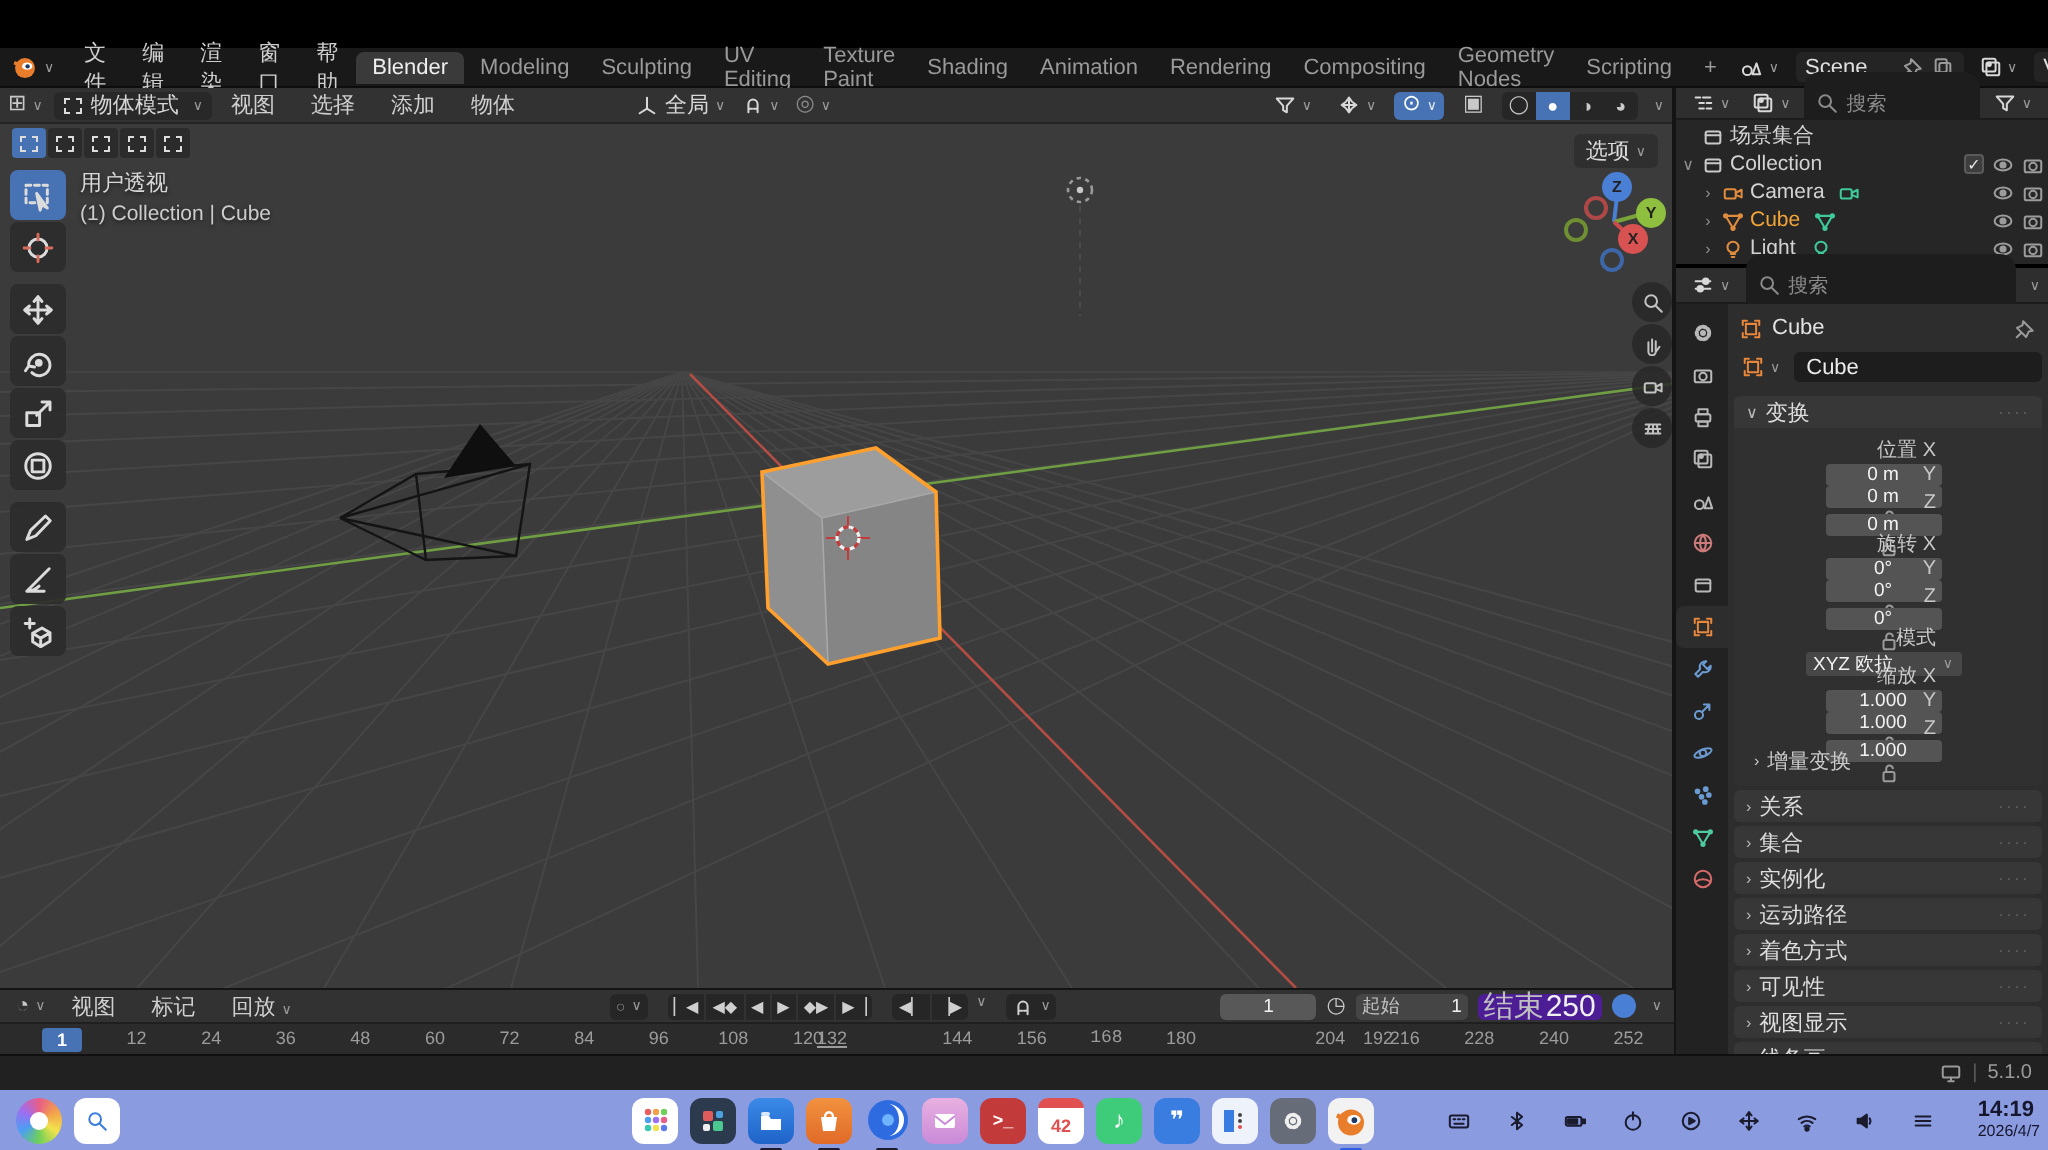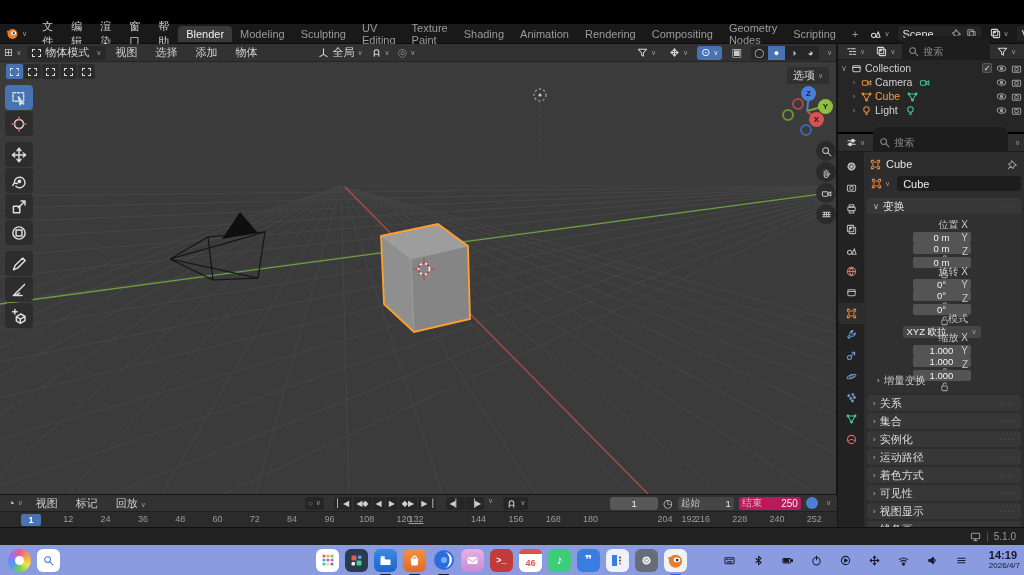--- a/index.html
+++ b/index.html
@@ -332,20 +332,24 @@
         <path d="M381 174 L411 197 L468 184 M411 197 L414 270" stroke="#a8a8a8" stroke-width="0.8" fill="none"></path>
         <polygon points="381,174 438,162 468,184 470,257 414,270 384,242" fill="none" stroke="#ffa02e" stroke-width="1.8"></polygon>
       </g>
       <g>
         <path d="M424 196 v5 M424 218 v-5 M413 207 h5 M435 207 h-5" stroke="#c43b3b" stroke-width="1"></path>
         <circle cx="424" cy="207" r="5.5" fill="none" stroke="#f0f0f0" stroke-width="1.6" stroke-dasharray="2.6 2.6"></circle>
         <circle cx="424" cy="207" r="5.5" fill="none" stroke="#c43b3b" stroke-width="1.6" stroke-dasharray="2.6 2.6" stroke-dashoffset="2.6"></circle>
       </g>
     </svg>
 
+    <div id="vp-info" class="abs">
+      <div>用户透视</div>
+      <div class="sub">(1) Collection | Cube</div>
+    </div>
 
     <div id="toolsel" class="abs">
       <div class="on">
           <span class="dsq"></span>
         </div>
       <div>
           <span class="dsq"></span>
         </div>
       <div>
           <span class="dsq"></span>
@@ -519,20 +523,30 @@
     <span class="hdr-btn">
         <span>
           <svg width="11" height="11" viewBox="0 0 12 12" fill="none" stroke="currentColor" stroke-width="1.1" stroke-linecap="round" stroke-linejoin="round">
             <path d="M1.5 2.5 h9 l-3.5 4 v3.5 l-2 -1.2 v-2.3 Z"></path>
           </svg>
         </span>
         <span class="chev">∨</span>
       </span>
   </div>
   <div id="outliner" class="abs">
+    <div class="ol-row">
+      <span style="width:8px"></span>
+        <span style="color:#c9c9c9">
+          <svg width="11" height="11" viewBox="0 0 12 12" fill="none" stroke="currentColor" stroke-width="1.1" stroke-linecap="round" stroke-linejoin="round">
+            <rect x="2" y="3" width="8" height="6.5" rx="1"></rect>
+            <path d="M2 5 h8"></path>
+          </svg>
+        </span>
+      <span>场景集合</span>
+    </div>
     <div class="ol-row">
       <span class="caret">∨</span>
       <span style="color:#c9c9c9">
           <svg width="11" height="11" viewBox="0 0 12 12" fill="none" stroke="currentColor" stroke-width="1.1" stroke-linecap="round" stroke-linejoin="round">
             <rect x="2" y="3" width="8" height="6.5" rx="1"></rect>
             <path d="M2 5 h8"></path>
           </svg>
         </span>
       <span>Collection</span>
       <span class="ol-right">
@@ -1018,21 +1032,21 @@
           <span class="chev">∨</span>
         </span>
     </div>
     <div style="margin-left:auto;display:flex;align-items:center;gap:5px;padding-right:6px">
       <span class="val" style="width:48px;background:#585858;border-radius:3px;height:13px;display:flex;align-items:center;justify-content:center;font-size:9.5px;color:#f2f2f2">1</span>
       <span class="g" style="color:#c9c9c9">◷</span>
       <span class="tl-cell" style="border-radius:3px;width:56px;justify-content:space-between;font-size:9.5px;background:#454545">
         <span style="color:#c0c0c0">起始</span>
           <span style="color:#f0f0f0">1</span>
         </span>
-      <span class="tl-cell" style="border-radius:3px;width:62px;justify-content:space-between;font-size:10px;background:#be185d">
+      <span class="tl-cell" style="border-radius:3px;width:62px;justify-content:space-between;font-size:15px;background:#4c1d95">
         <span style="color:#c0c0c0">结束</span>
           <span style="color:#f0f0f0">250</span>
         </span>
       <span style="width:12px;height:12px;border-radius:50%;background:#4a7fd6;display:inline-block"></span>
       <span class="chev">∨</span>
     </div>
   </div>
   <div id="tl-ruler" class="abs">
       <span class="tick cur" style="left: 21px;">1</span>
       <span class="tick" style="left: 53.3px;">12</span>
@@ -1041,21 +1055,21 @@
       <span class="tick" style="left: 165.2px;">48</span>
       <span class="tick" style="left: 202.5px;">60</span>
       <span class="tick" style="left: 239.8px;">72</span>
       <span class="tick" style="left: 277.1px;">84</span>
       <span class="tick" style="left: 314.4px;">96</span>
       <span class="tick" style="left: 351.7px;">108</span>
       <span class="tick" style="left: 389px;">120</span>
       <span class="tick" style="left: 401px; text-decoration: underline;">132</span>
       <span class="tick" style="left: 463.6px;">144</span>
       <span class="tick" style="left: 500.9px;">156</span>
-      <span class="tick" style="left: 538.2px;">168</span>
+      <span class="tick" style="left: 538.2px; font-family: Liberation Mono, monospace;">168</span>
       <span class="tick" style="left: 575.5px;">180</span>
       <span class="tick" style="left: 630px; margin-left: 44px;">192</span>
       <span class="tick" style="left: 650.1px;">204</span>
       <span class="tick" style="left: 687.4px;">216</span>
       <span class="tick" style="left: 724.7px;">228</span>
       <span class="tick" style="left: 762px;">240</span>
       <span class="tick" style="left: 799.3px;">252</span>
     </div>
 
   <div id="statusbar" class="abs">
@@ -1127,21 +1141,21 @@
       </div>
     <div class="dock-ico" style="background:linear-gradient(#e8b0e0,#c98ad8)">
       <svg width="13" height="13" viewBox="0 0 13 13">
           <rect x="1.5" y="3" width="10" height="7" rx="1" fill="#fff"></rect>
           <path d="M1.5 4 L6.5 8 L11.5 4" fill="none" stroke="#c98ad8" stroke-width="1"></path>
         </svg>
       </div>
     <div class="dock-ico" style="background:#c23a3a;color:#fff;font-size:9px;font-weight:bold">&gt;_</div>
     <div class="dock-ico" style="background:#fff;flex-direction:column">
       <span style="width:100%;height:5px;background:#e05050;border-radius:6px 6px 0 0"></span>
-      <span style="font-size:9px;font-weight:bold;color:#e05050;flex:1;display:flex;align-items:center">46</span>
+      <span style="font-size:9px;font-weight:bold;color:#e05050;flex:1;display:flex;align-items:center">42</span>
       </div>
     <div class="dock-ico" style="background:#3ecb7a;color:#fff">♪</div>
     <div class="dock-ico" style="background:#3a7de0;color:#fff;font-weight:bold">❞</div>
     <div class="dock-ico" style="background:#eef2fa">
       <svg width="13" height="13" viewBox="0 0 13 13">
           <rect x="1" y="1" width="5" height="11" fill="#3a7de0"></rect>
           <circle cx="9" cy="3.5" r="1" fill="#444"></circle>
           <circle cx="9" cy="6.5" r="1" fill="#444"></circle>
           <circle cx="9" cy="9.5" r="1" fill="#e05050"></circle>
         </svg>

